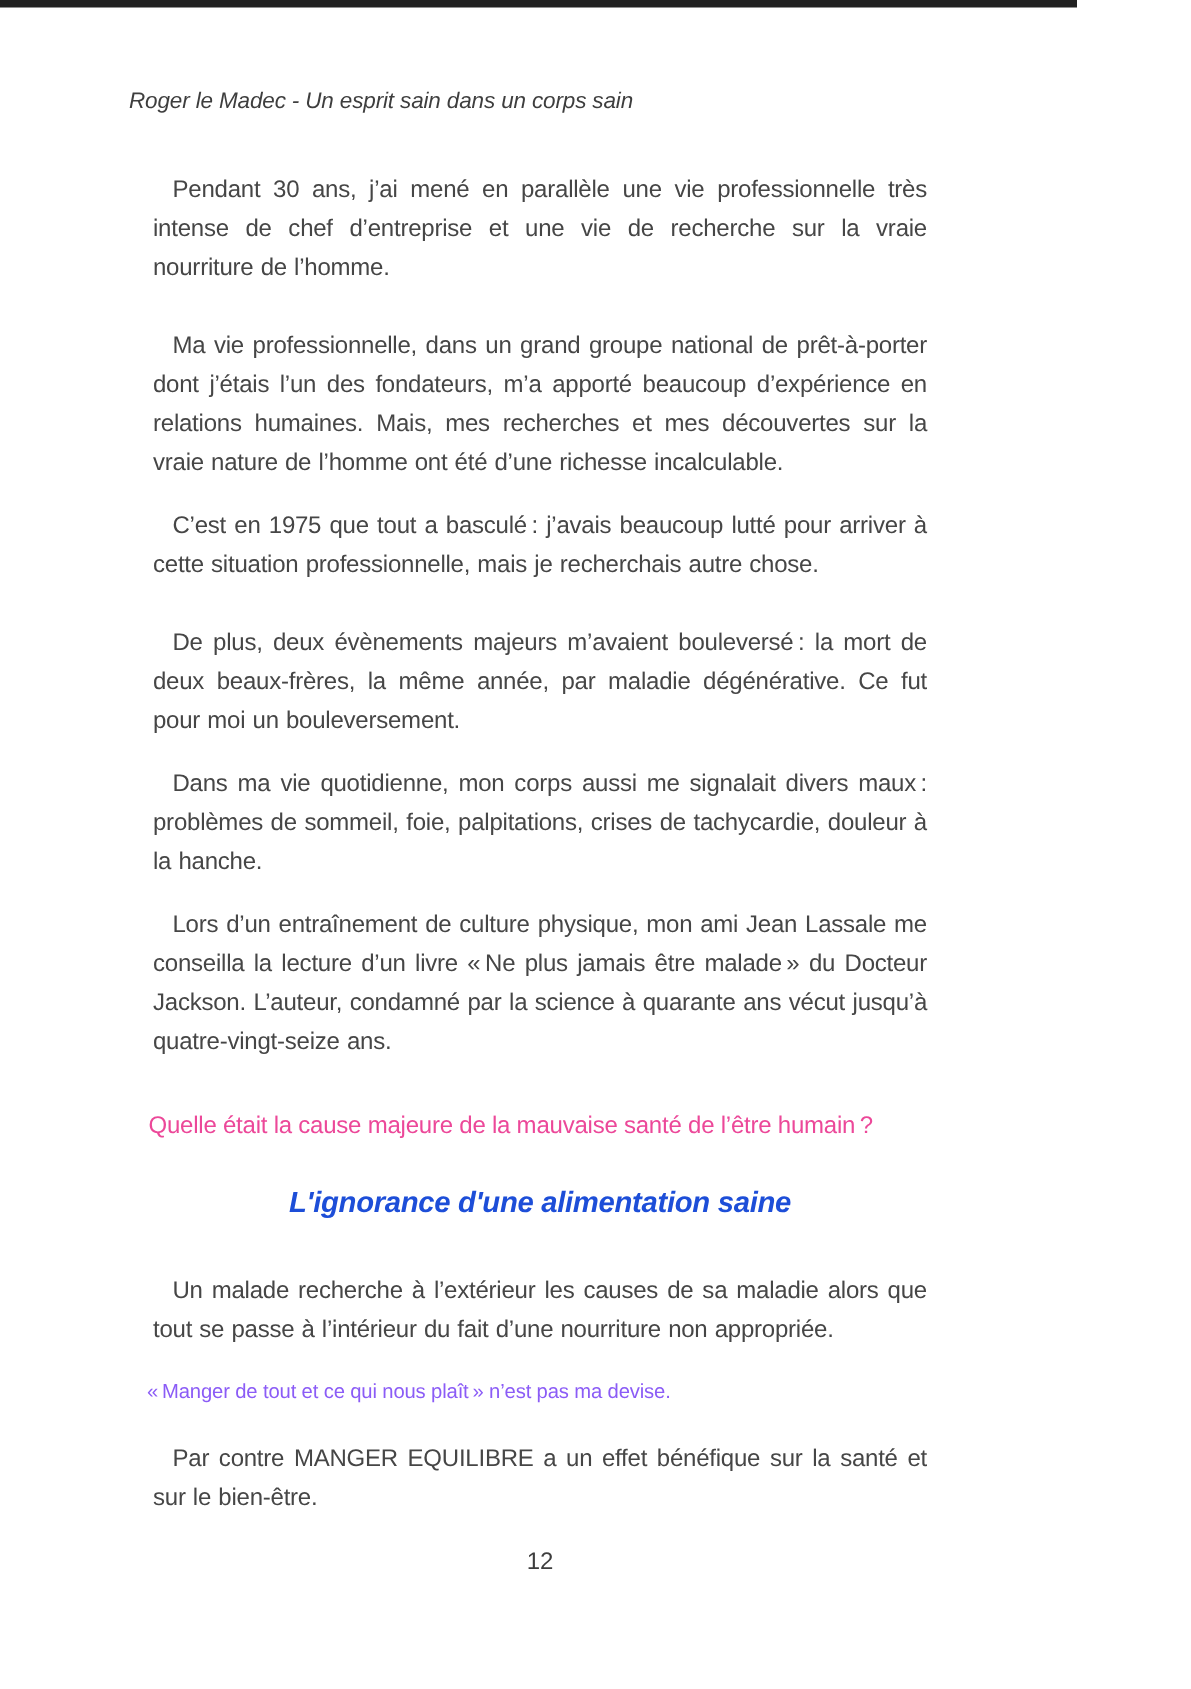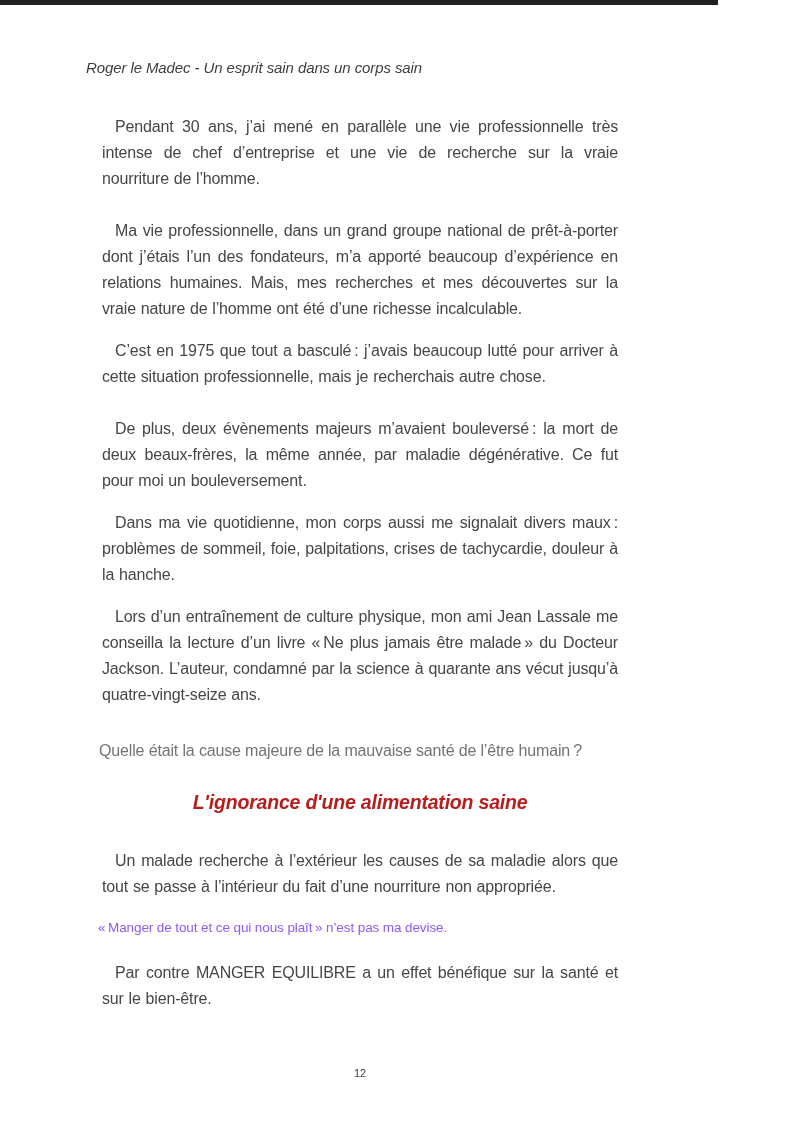--- a/index.html
+++ b/index.html
@@ -42,47 +42,47 @@
     word-spacing: 0.5px;
   }
   .first-para  { margin-top: 36px; }
   .gap         { margin-top: 26px; }
   .gap-after-h { margin-top: 32px; }
   .gap-last    { margin-top: 20px; }
   .question-line {
     margin: 30px 0 0 0;
     font-size: 16px;
     line-height: 26px;
-    color: #737373;
+    color: #ec4899;
     text-align: left;
     text-indent: 13px;
     letter-spacing: -0.15px;
   }
   .section-heading {
     margin: 24px 0 0 0;
     font-size: 19.5px;
     line-height: 28px;
     font-weight: bold;
     font-style: italic;
     text-align: center;
-    color: #b91c1c;
+    color: #1d4ed8;
     letter-spacing: -0.2px;
   }
   .devise-line {
     margin: 6px 0 0 0;
     font-size: 13.5px;
     line-height: 24px;
     color: #8b5cf6;
     text-indent: 12px;
     letter-spacing: -0.1px;
   }
   .page-footer {
-    margin-top: 50px;
+    margin-top: 19px;
     text-align: center;
-    font-size: 11px;
+    font-size: 16px;
     line-height: 22px;
     color: #3e3e3e;
   }
 </style>
 </head>
 <body>
 
 <div class="page">
 
   <div class="topbar"></div>

